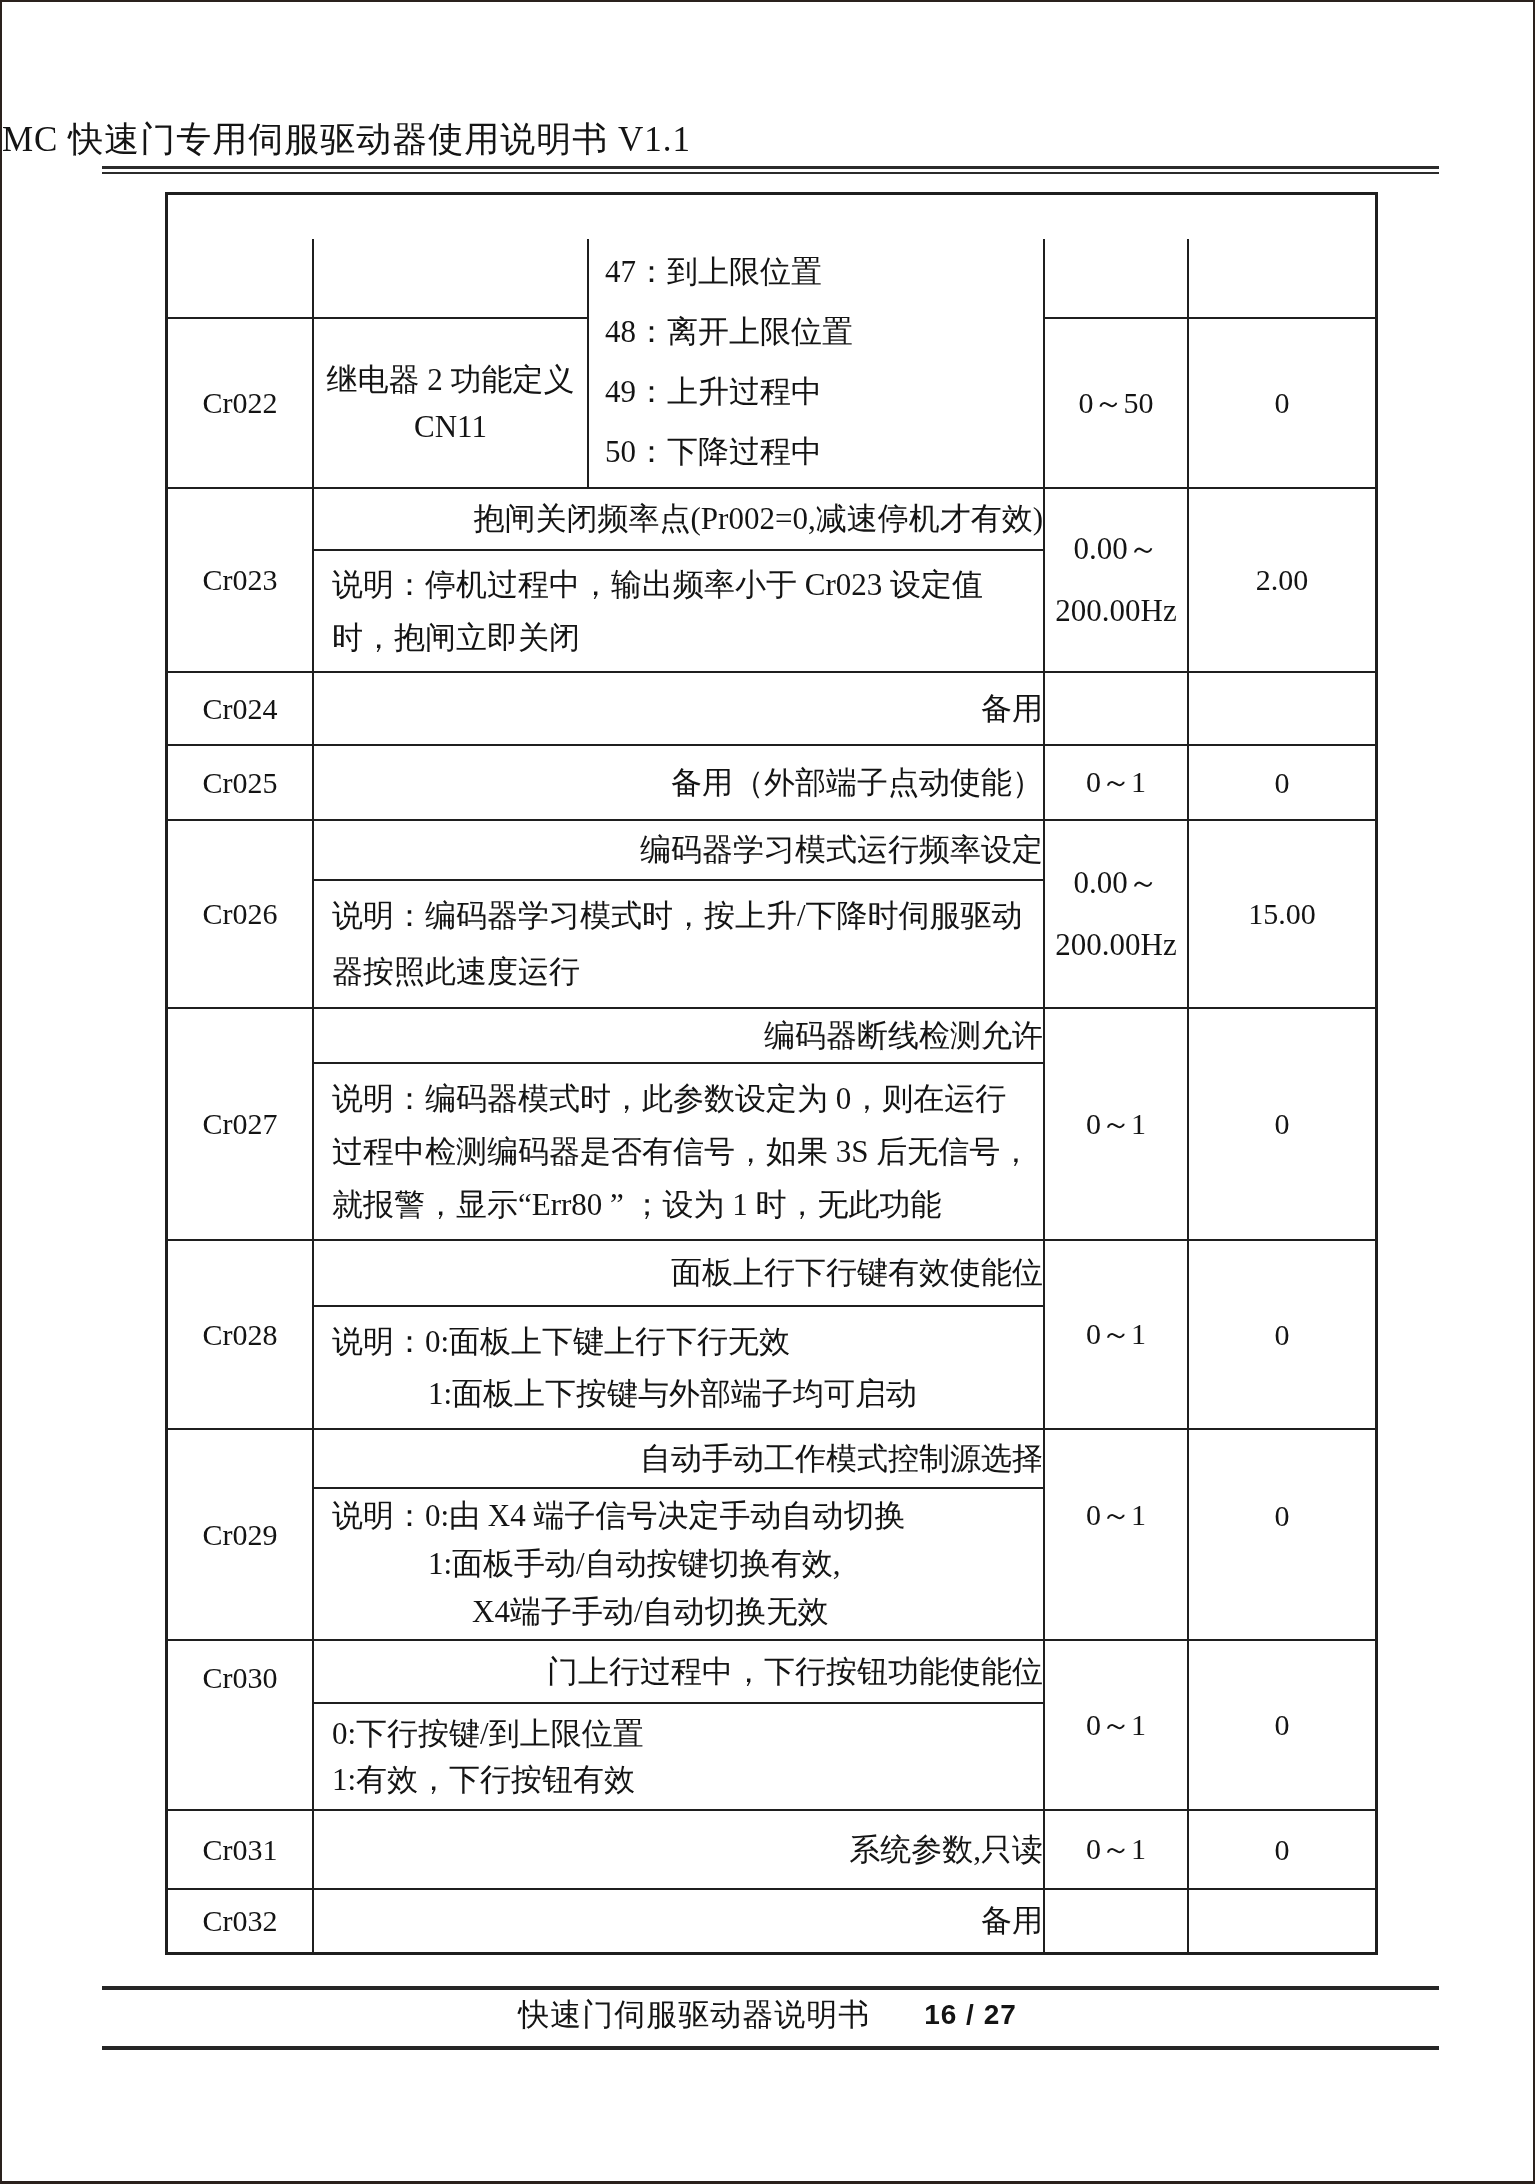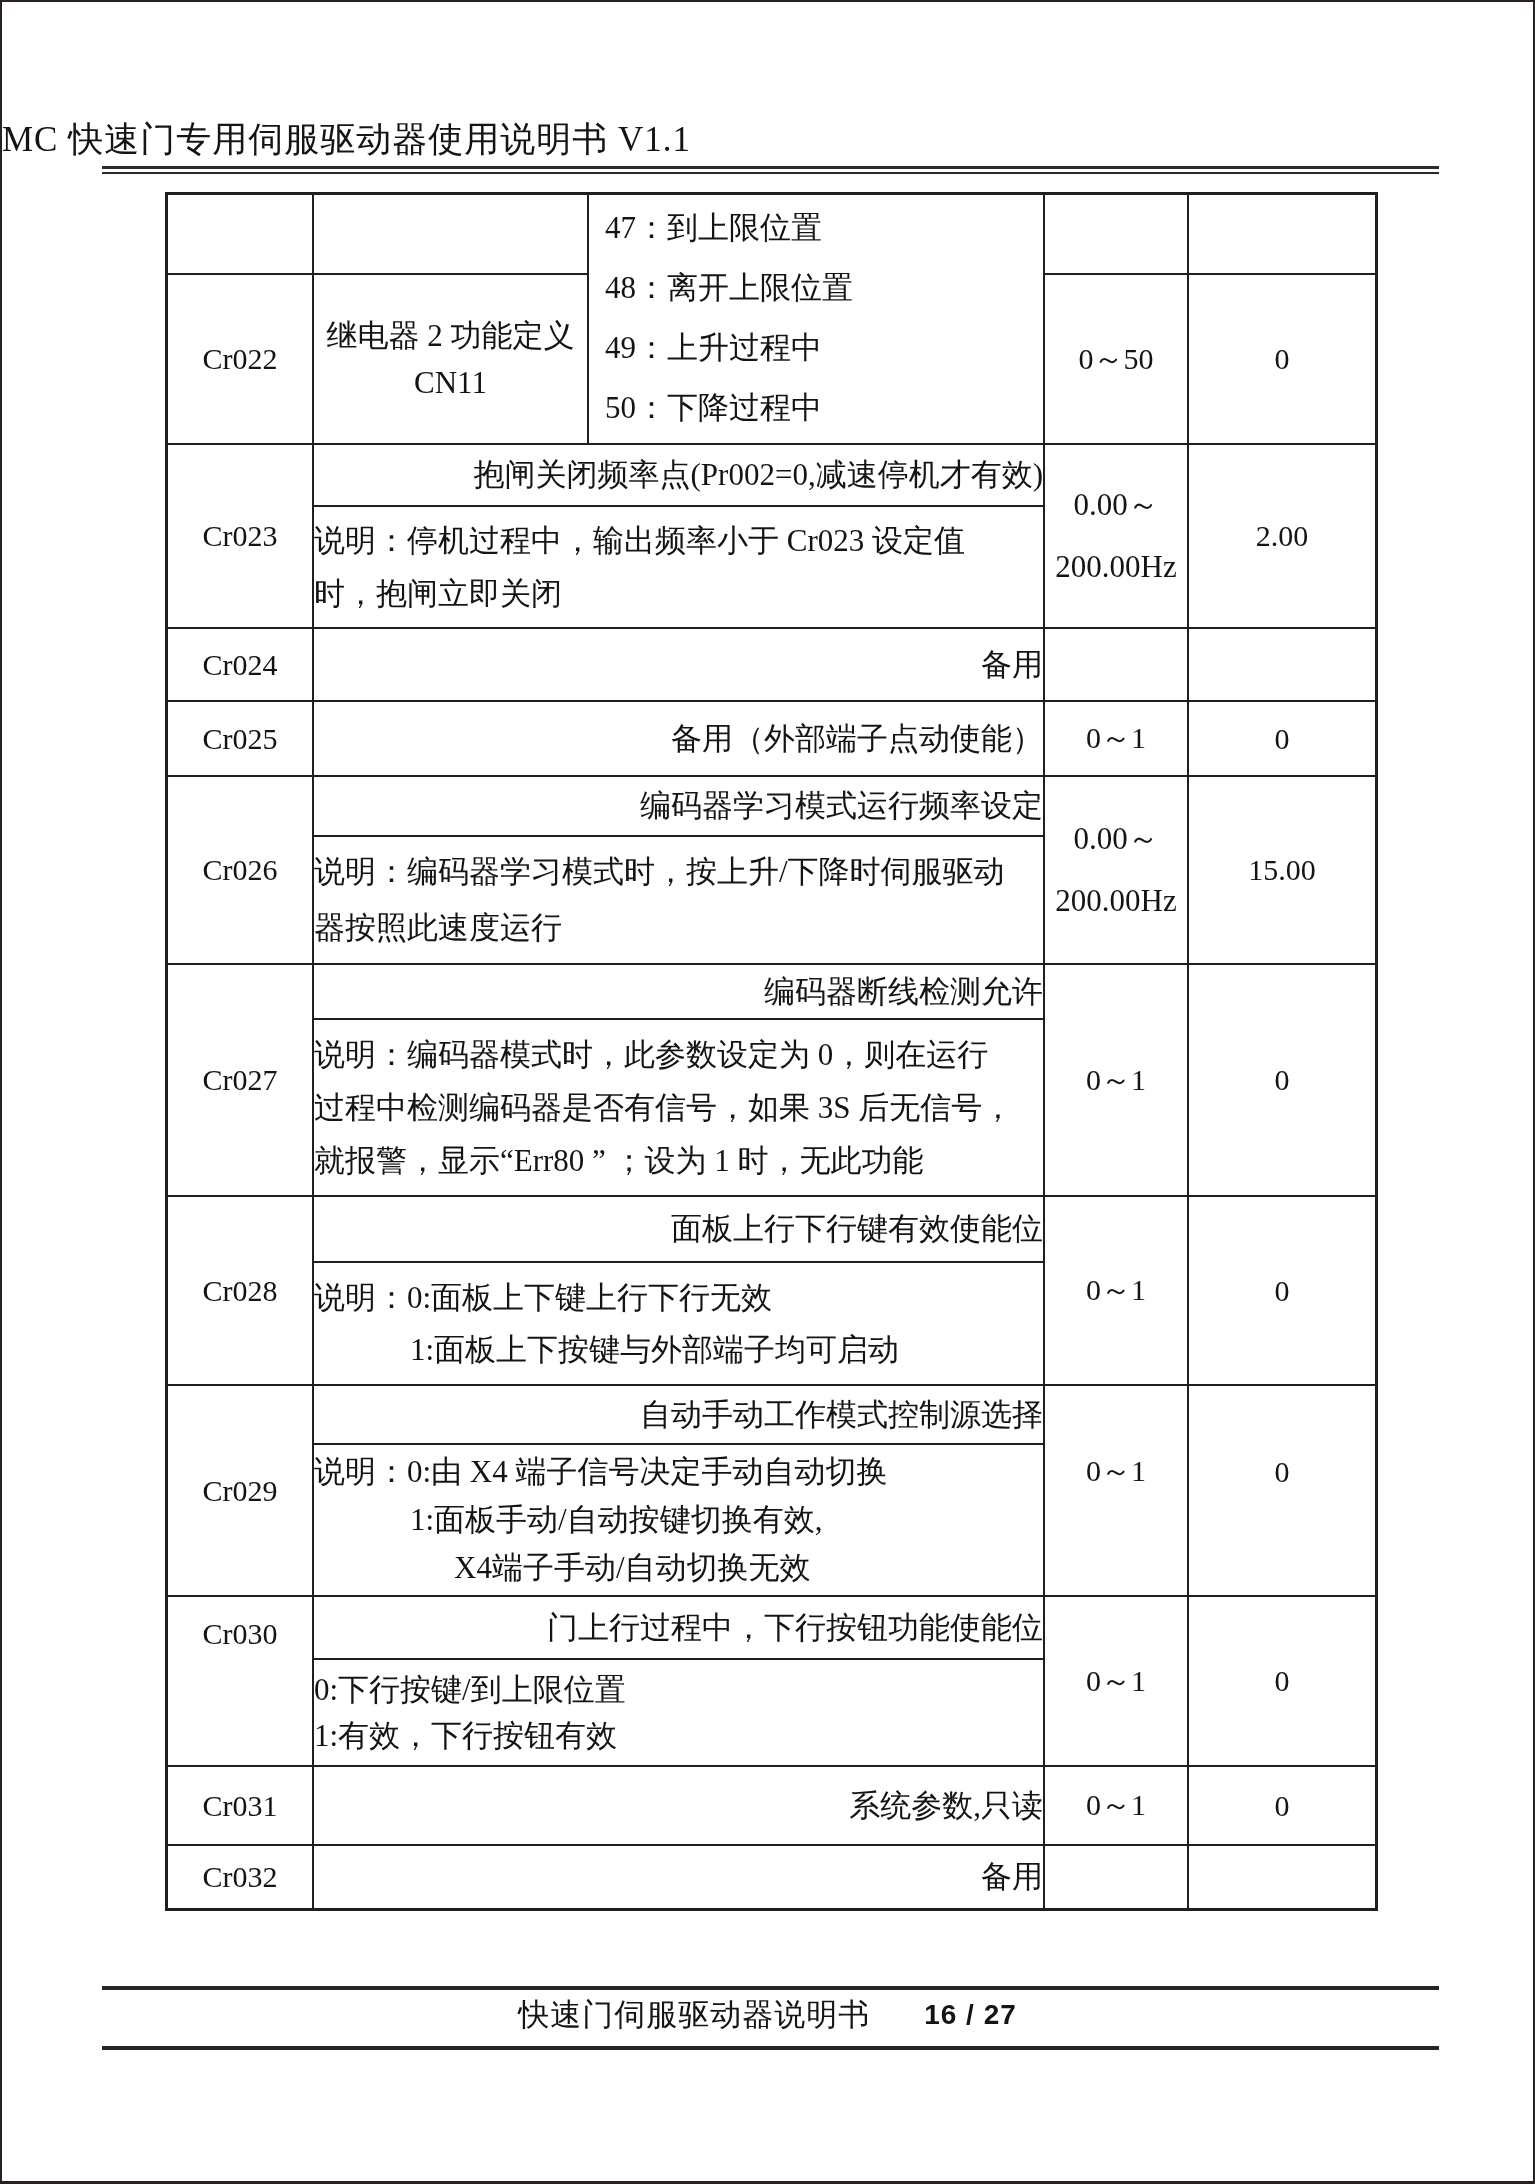--- a/index.html
+++ b/index.html
@@ -14,34 +14,34 @@
     position:absolute; top:114px; left:0; width:100%;
     text-align:left; font-size:35px; letter-spacing:1px; white-space:nowrap;
   }
   .header-rule {
     position:absolute; top:164px; left:100px; width:1337px; height:3px;
     border-top:3px solid #2b2b2b; border-bottom:2px solid #2b2b2b;
   }
   
   .tbl { position:absolute; left:163px; top:190px; width:1207px; border:3px solid #1f1f1f; }
   .rg { display:grid; border-top:2px solid #1f1f1f; }
-  .rg.first { border-top:none; }
+  .rg.first { border-top:none;margin-top:44px; }
   .cols5 { grid-template-columns:144px 275px 456px 144px 188px; }
   .cols4 { grid-template-columns:144px 731px 144px 188px; }
   .c { box-sizing:border-box; overflow:hidden; min-width:0; }
   .bl { border-left:2px solid #1f1f1f; }
   .bt { border-top:2px solid #1f1f1f; }
   .code { display:flex; align-items:center; justify-content:center; font-size:30px; }
   .vc { display:flex; flex-direction:column; justify-content:center; }
   .center { align-items:center; text-align:right; }
   .opts { padding-top:3px; padding-left:16px; justify-content:flex-start; font-size:31px; }
   .opt { line-height:60px; white-space:nowrap; }
   .name2 { font-size:31px; line-height:47px; }
   .title-cell { padding-left:18px; font-size:31px; white-space:nowrap;text-align:right; }
-  .desc-cell { font-size:31px; }
+  .desc-cell { padding-left:18px; font-size:31px; }
   .dl { white-space:nowrap; }
   .lh53 .dl { line-height:53px; }
   .lh56 .dl { line-height:56px; }
   .lh52 .dl { line-height:52px; }
   .lh48 .dl { line-height:48px; }
   .lh46 .dl { line-height:46px; }
   .ind1 { padding-left:96px; }
   .ind2 { padding-left:140px; }
   .range2 { font-size:31px; line-height:62px; }
   .raise { padding-bottom:38px; }

